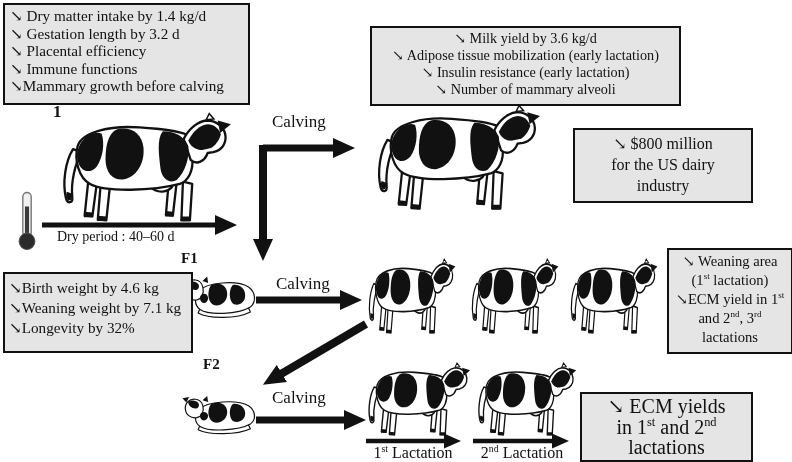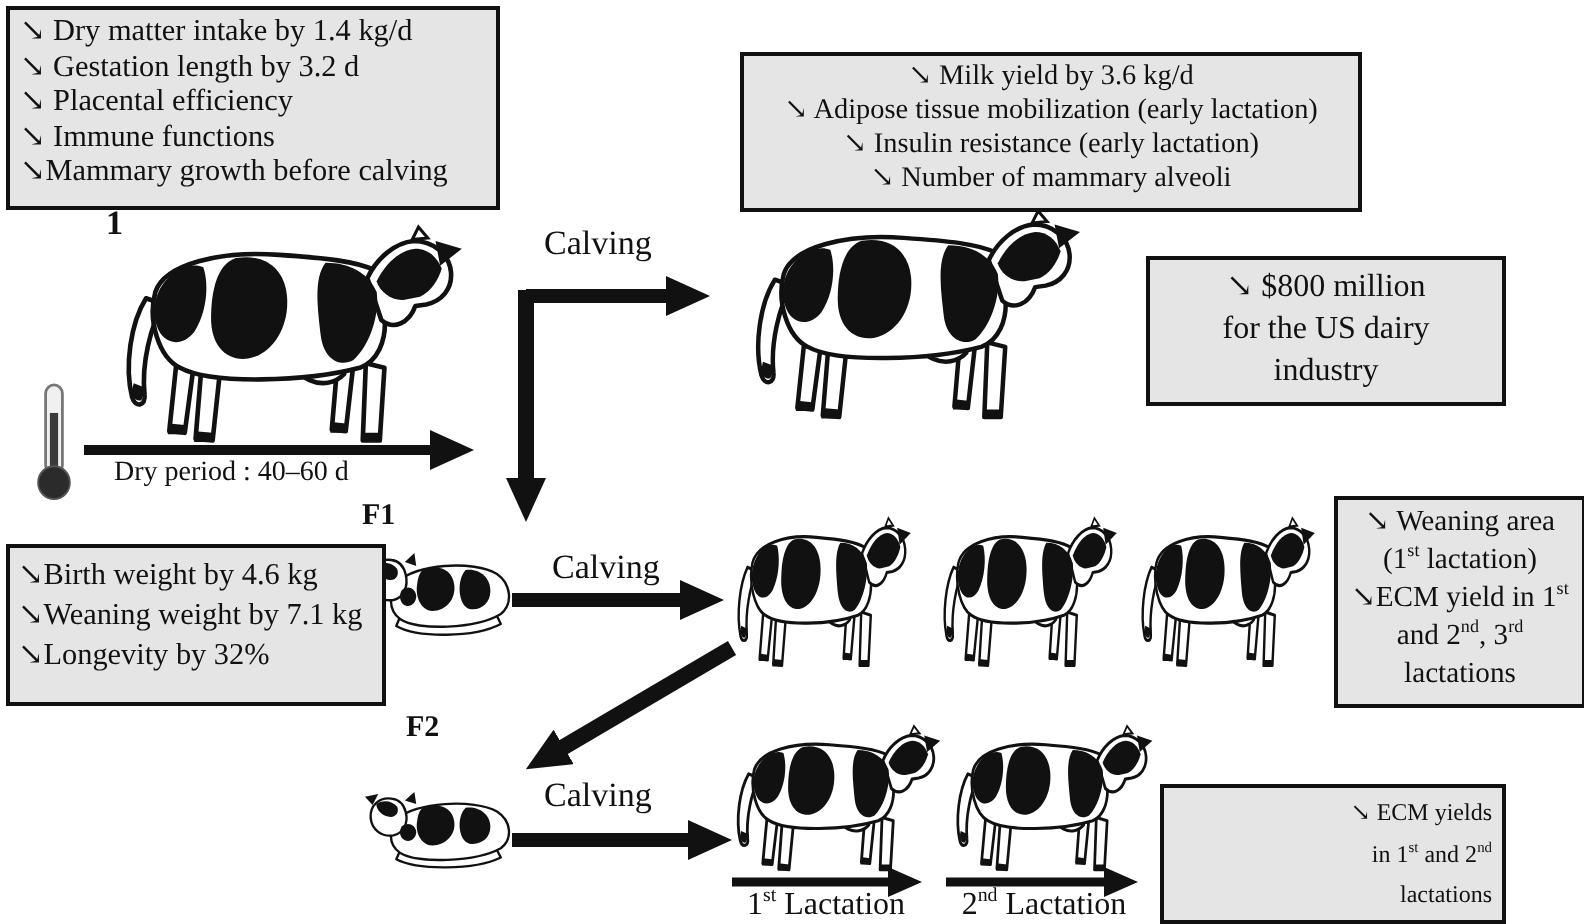--- a/index.html
+++ b/index.html
@@ -121,21 +121,21 @@
   </div>
 
   <div class="box center" style="left:667px;top:248px;width:118px;height:98px;font-size:14.6px;line-height:19px;padding:2px 2px;">
     <span class="ln">↘ Weaning area</span>
     <span class="ln"><span>(1</span><span class="sup">st</span><span> lactation)</span></span>
     <span class="ln"><span>↘ECM yield in 1</span><span class="sup">st</span></span>
     <span class="ln"><span>and 2</span><span class="sup">nd</span><span>, 3</span><span class="sup">rd</span></span>
     <span class="ln">lactations</span>
   </div>
 
-  <div class="box center" style="left:580px;top:392px;width:159px;height:62px;font-size:12px;line-height:20.5px;padding-top:2px;text-align:right;">
+  <div class="box center" style="left:580px;top:392px;width:159px;height:62px;font-size:20px;line-height:20.5px;padding-top:2px;">
     <span class="ln">↘ ECM yields</span>
     <span class="ln"><span>in 1</span><span class="sup">st</span><span> and 2</span><span class="sup">nd</span></span>
     <span class="ln">lactations</span>
   </div>
 
   <div class="lbl bold" style="left:53px;top:102px;font-size:17px;">1</div>
   <div class="lbl bold" style="left:181px;top:250px;font-size:15px;">F1</div>
   <div class="lbl bold" style="left:179px;top:356px;font-size:15px;margin-left:24px;">F2</div>
 
   <div class="lbl" style="left:272px;top:112px;font-size:17px;">Calving</div>

